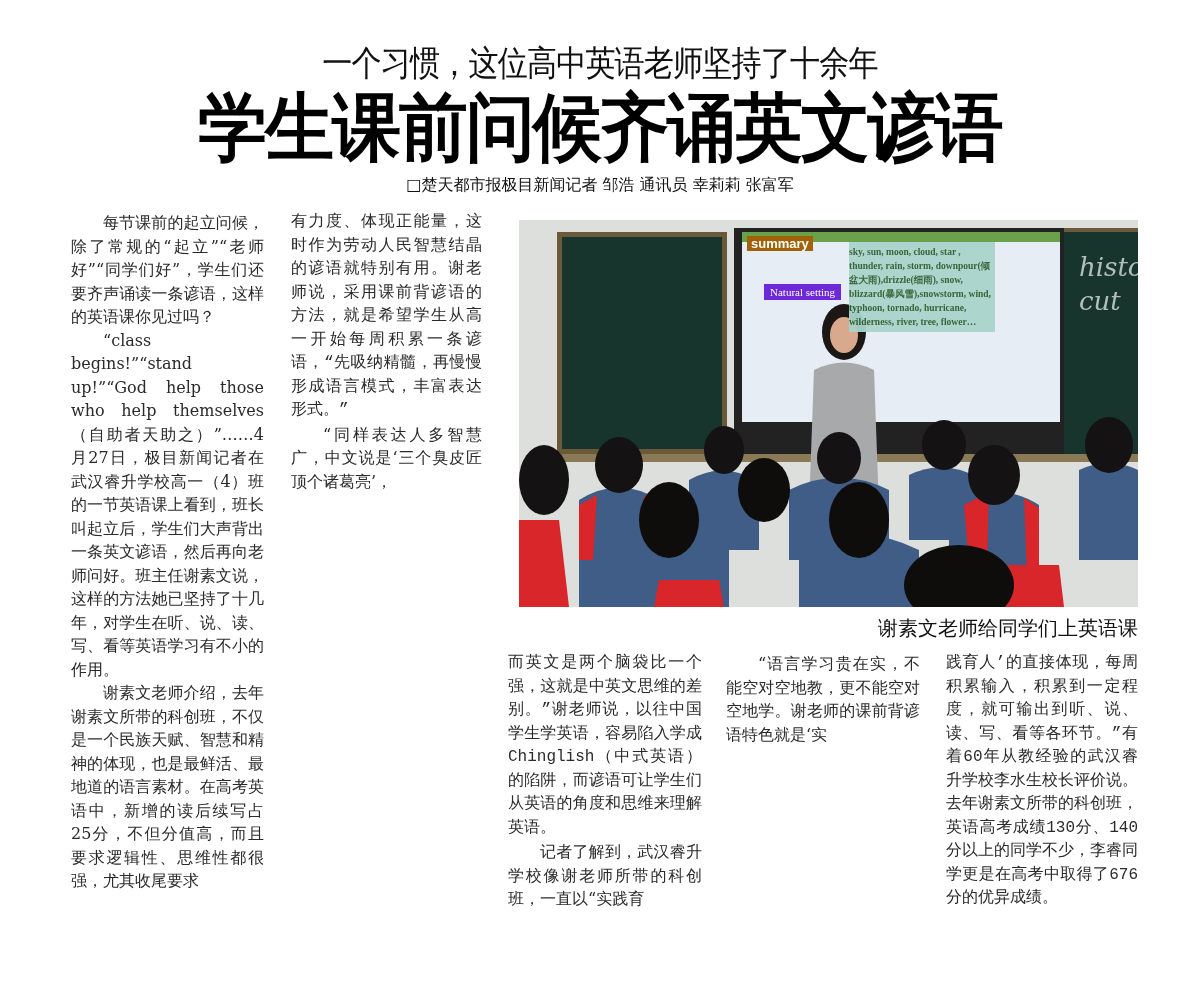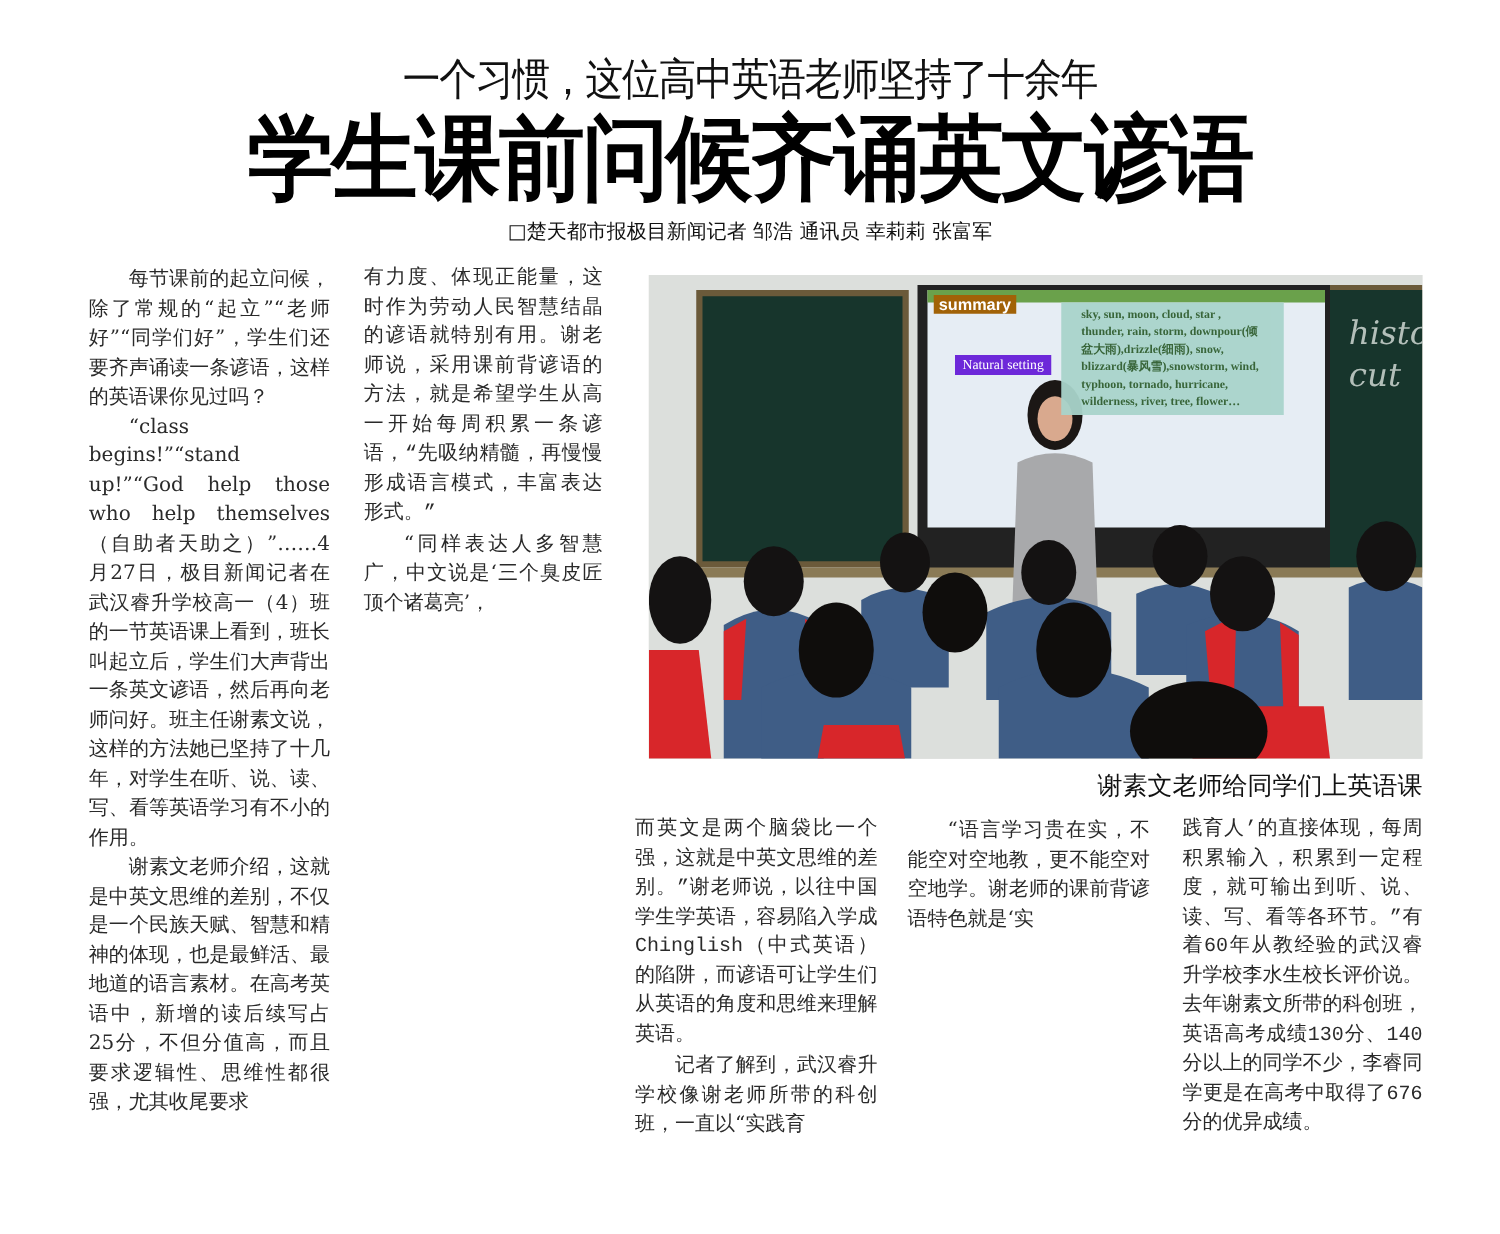--- a/index.html
+++ b/index.html
@@ -16,34 +16,34 @@
   #c1{left:71px;top:211px;width:193px;}
   #c2{left:291px;top:211px;width:191px;}
   #c3{left:508px;top:652px;width:194px;}
   #c4{left:726px;top:652px;width:194px;}
   #c5{left:946px;top:652px;width:192px;}
   .photo{position:absolute;left:519px;top:220px;width:619px;height:387px;overflow:hidden;background:#d9dcd8;}
   .caption{position:absolute;left:519px;top:615px;width:619px;text-align:right;
     font-family:"DejaVu Sans","Liberation Sans",sans-serif;font-size:20px;color:#111;}
   .slide-title{position:absolute;left:228px;top:16px;font-family:"Liberation Sans",sans-serif;font-weight:bold;font-size:13px;color:#fff;background:#a16207;padding:0 4px;}
   .slide-label{position:absolute;left:245px;top:64px;font-family:"Liberation Serif",serif;font-size:11px;color:#fff;background:#6d28d9;padding:2px 6px;}
-  .slide-text{position:absolute;left:330px;top:22px;width:146px;font-family:"Liberation Serif",serif;font-weight:bold;font-size:9.5px;line-height:14px;color:#2f5e2f;background:#a9d4cb;padding:3px 16px;opacity:.95;}
+  .slide-text{position:absolute;left:330px;top:22px;width:146px;font-family:"Liberation Serif",serif;font-weight:bold;font-size:9.5px;line-height:14px;color:#2f5e2f;background:#a9d4cb;padding:3px 0;opacity:.95;}
   .chalk{position:absolute;left:560px;top:30px;font-family:"DejaVu Serif",serif;font-style:italic;font-size:26px;color:#cfd7d3;line-height:34px;opacity:.85;}
 </style>
 </head>
 <body>
 
 <div class="kicker">一个习惯，这位高中英语老师坚持了十余年</div>
 <div class="headline">学生课前问候齐诵英文谚语</div>
 <div class="byline">□楚天都市报极目新闻记者 邹浩 通讯员 幸莉莉 张富军</div>
 
 <div class="col" id="c1">
   <p>每节课前的起立问候，除了常规的“起立”“老师好”“同学们好”，学生们还要齐声诵读一条谚语，这样的英语课你见过吗？</p>
   <p>“class begins!”“stand up!”“God help those who help themselves（自助者天助之）”……4月27日，极目新闻记者在武汉睿升学校高一（4）班的一节英语课上看到，班长叫起立后，学生们大声背出一条英文谚语，然后再向老师问好。班主任谢素文说，这样的方法她已坚持了十几年，对学生在听、说、读、写、看等英语学习有不小的作用。</p>
-  <p>谢素文老师介绍，这就是中英文思维的差别，不仅是一个民族天赋、智慧和精神的体现，也是最鲜活、最地道的语言素材。在高考英语中，新增的读后续写占25分，不但分值高，而且要求逻辑性、思维性都很强，尤其收尾要求</p>
+  <p>谢素文老师介绍，去年谢素文所带的科创班，不仅是一个民族天赋、智慧和精神的体现，也是最鲜活、最地道的语言素材。在高考英语中，新增的读后续写占25分，不但分值高，而且要求逻辑性、思维性都很强，尤其收尾要求</p>
 </div>
 
 <div class="col" id="c2">
   <p class="cont">有力度、体现正能量，这时作为劳动人民智慧结晶的谚语就特别有用。谢老师说，采用课前背谚语的方法，就是希望学生从高一开始每周积累一条谚语，“先吸纳精髓，再慢慢形成语言模式，丰富表达形式。”</p>
   <p>“同样表达人多智慧广，中文说是‘三个臭皮匠顶个诸葛亮’，</p>
 </div>
 
 <div class="photo">
   <svg width="619" height="387" viewBox="0 0 619 387">
     <rect x="0" y="0" width="619" height="387" fill="#dcdfdc"></rect>

